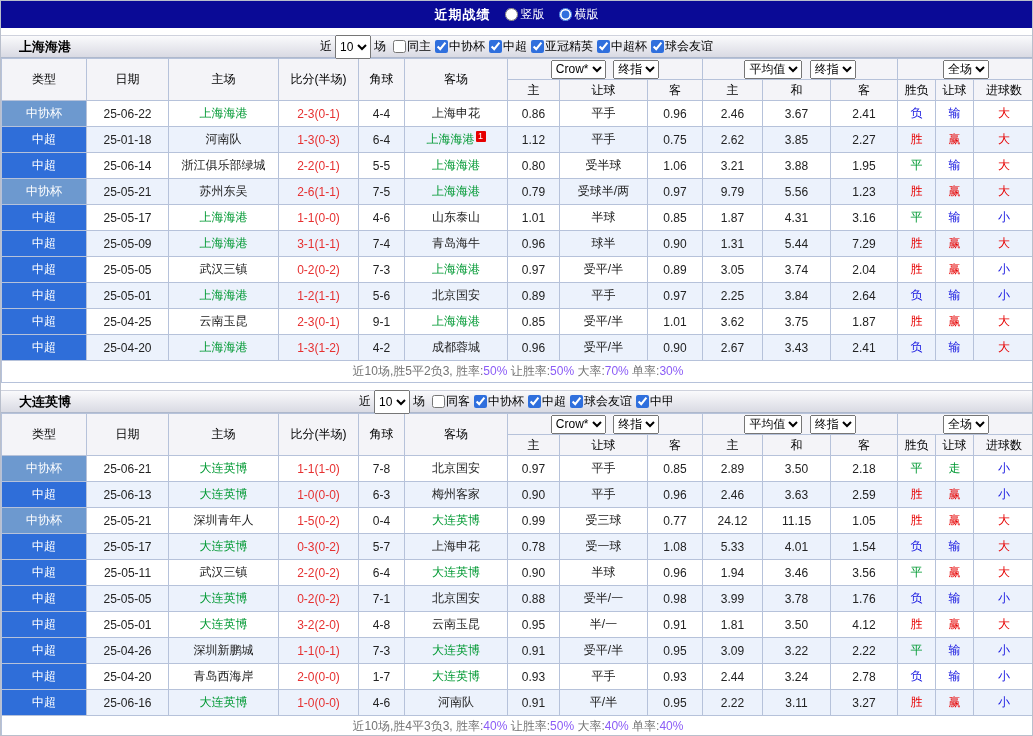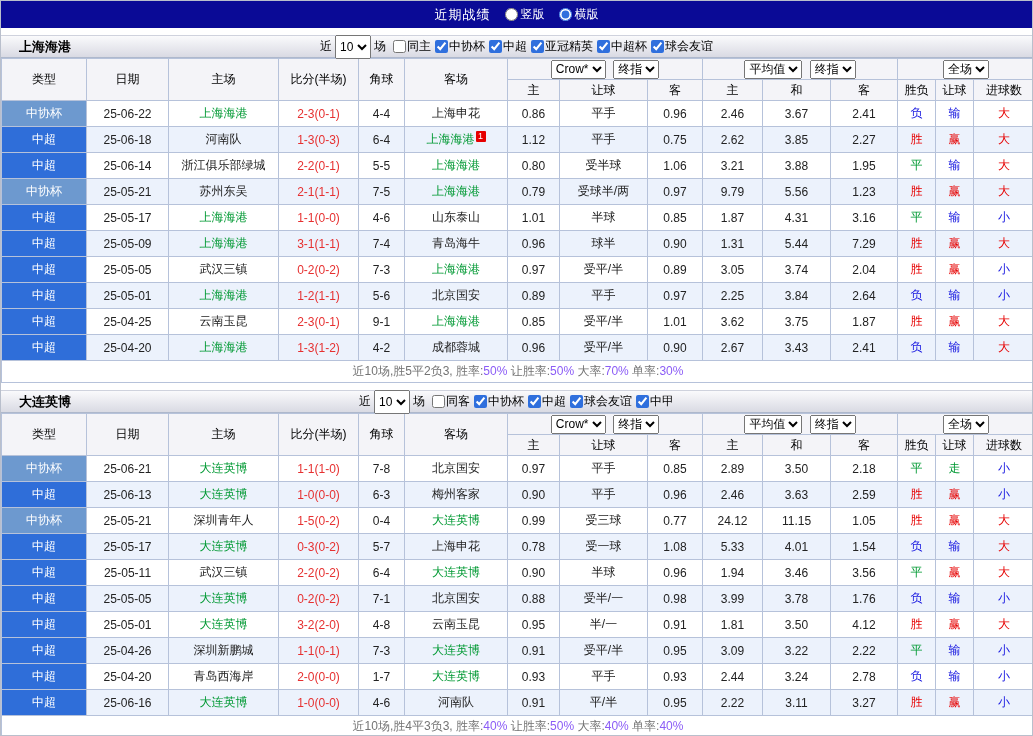--- a/index.html
+++ b/index.html
@@ -1,21 +1,21 @@
 <!DOCTYPE html>
 <html><head>
 <meta charset="utf-8">
 <style>
   * { box-sizing: border-box; margin: 0; padding: 0; }
   body { font-family: "Liberation Sans", "DejaVu Sans", sans-serif; background: #fff; }
   .page { width: 1033px; height: 736px; border: 1px solid #b9bfcc; background: #fff; overflow: hidden; }
 
   
   .topbar { height: 27px; background: #0a0a96; display: flex; align-items: center; justify-content: center; gap: 14px; color: #fff; }
-  .topbar .title { font-weight: normal; font-size: 13px; letter-spacing: 1px; }
+  .topbar .title { font-weight: bold; font-size: 13px; letter-spacing: 1px; }
   .radio-label { display: inline-flex; align-items: center; gap: 3px; font-size: 12px; cursor: pointer; }
   .radio-label input { accent-color: #2f6fdd; margin: 0; }
 
   
   .section { margin-top: 7px; }
   .section-bar { height: 23px; background: linear-gradient(#fafafc, #d9dae3); border-top: 1px solid #cfd2dd; border-bottom: 1px solid #aeb8cc; position: relative; display: flex; align-items: center; justify-content: center; font-size: 12px; }
   .team-name { position: absolute; left: 18px; font-weight: bold; font-size: 13px; color: #000; }
   .filter { display: flex; align-items: center; gap: 3px; }
   .filter select { font-size: 12px; height: 24px; }
   .cb-label { display: inline-flex; align-items: center; gap: 1px; margin-left: 4px; cursor: pointer; }
@@ -148,21 +148,21 @@
             <td>0.96</td>
             <td>2.46</td>
             <td>3.67</td>
             <td>2.41</td>
             <td class="c-blue">负</td>
             <td class="c-blue">输</td>
             <td class="c-red">大</td>
           </tr>
           <tr>
             <td class="t-super">中超</td>
-            <td>25-06-18</td>
+            <td>25-01-18</td>
             <td><span>河南队</span></td>
             <td class="score">1-3(0-3)</td>
             <td>6-4</td>
             <td><span class="focal">上海海港</span><span class="badge">1</span></td>
             <td>1.12</td>
             <td>平手</td>
             <td>0.75</td>
             <td>2.62</td>
             <td>3.85</td>
             <td>2.27</td>
@@ -184,21 +184,21 @@
             <td>3.88</td>
             <td>1.95</td>
             <td class="c-green">平</td>
             <td class="c-blue">输</td>
             <td class="c-red">大</td>
           </tr>
           <tr>
             <td class="t-cup">中协杯</td>
             <td>25-05-21</td>
             <td><span>苏州东吴</span></td>
-            <td class="score">2-1(1-1)</td>
+            <td class="score">2-6(1-1)</td>
             <td>7-5</td>
             <td><span class="focal">上海海港</span></td>
             <td>0.79</td>
             <td>受球半/两</td>
             <td>0.97</td>
             <td>9.79</td>
             <td>5.56</td>
             <td>1.23</td>
             <td class="c-red">胜</td>
             <td class="c-red">赢</td>

